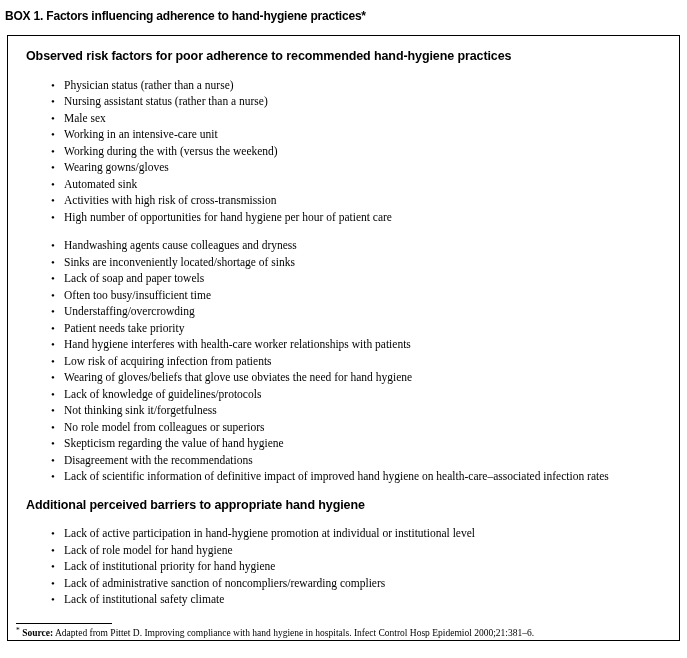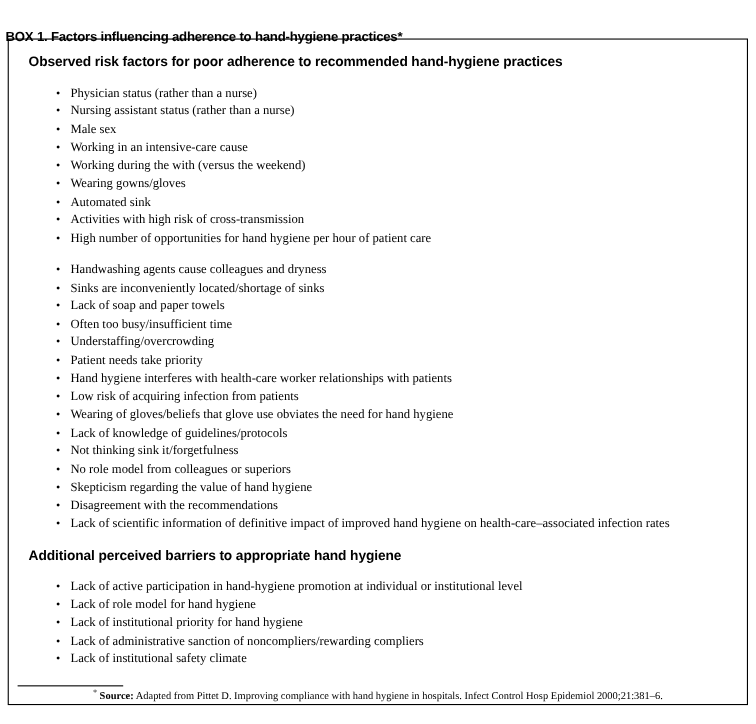--- a/index.html
+++ b/index.html
@@ -11,21 +11,21 @@
     width: 687px;
     height: 658px;
     position: relative;
     color: #000000;
     font-family: "Liberation Serif", serif;
     -webkit-font-smoothing: antialiased;
   }
   .doc-title {
     position: absolute;
     left: 5px;
-    top: 26px;
+    top: 9px;
     font-family: "Liberation Sans", sans-serif;
     font-weight: bold;
     font-size: 12px;
     letter-spacing: -0.2px;
     white-space: nowrap;
   }
   .box {
     position: absolute;
     left: 7px;
     top: 35px;
@@ -62,21 +62,20 @@
   ul.factor-list li::before {
     content: "\2022";
     position: absolute;
     left: 13px;
     top: 0;
     font-size: 11px;
   }
   .footnote-area {
     margin-left: -10px;
     margin-top: 15px;
-    text-align: center;
   }
   .footnote-rule {
     width: 96px;
     height: 1px;
     background: #000000;
   }
   .footnote {
     margin: 3px 0 0 0;
     font-size: 9.5px;
     line-height: 12px;
@@ -98,21 +97,21 @@
 
 <div class="box">
 
   <div id="sections">
       <section class="factor-section">
         <h2>Observed risk factors for poor adherence to recommended hand-hygiene practices</h2>
         <ul class="factor-list">
           <li>Physician status (rather than a nurse)</li>
           <li>Nursing assistant status (rather than a nurse)</li>
           <li>Male sex</li>
-          <li>Working in an intensive-care cause</li>
+          <li>Working in an intensive-care unit</li>
           <li>Working during the with (versus the weekend)</li>
           <li>Wearing gowns/gloves</li>
           <li>Automated sink</li>
           <li>Activities with high risk of cross-transmission</li>
           <li>High number of opportunities for hand hygiene per hour of patient care</li>
         </ul>
       </section>
       <section class="factor-section">
         <ul class="factor-list">
           <li>Handwashing agents cause colleagues and dryness</li>

